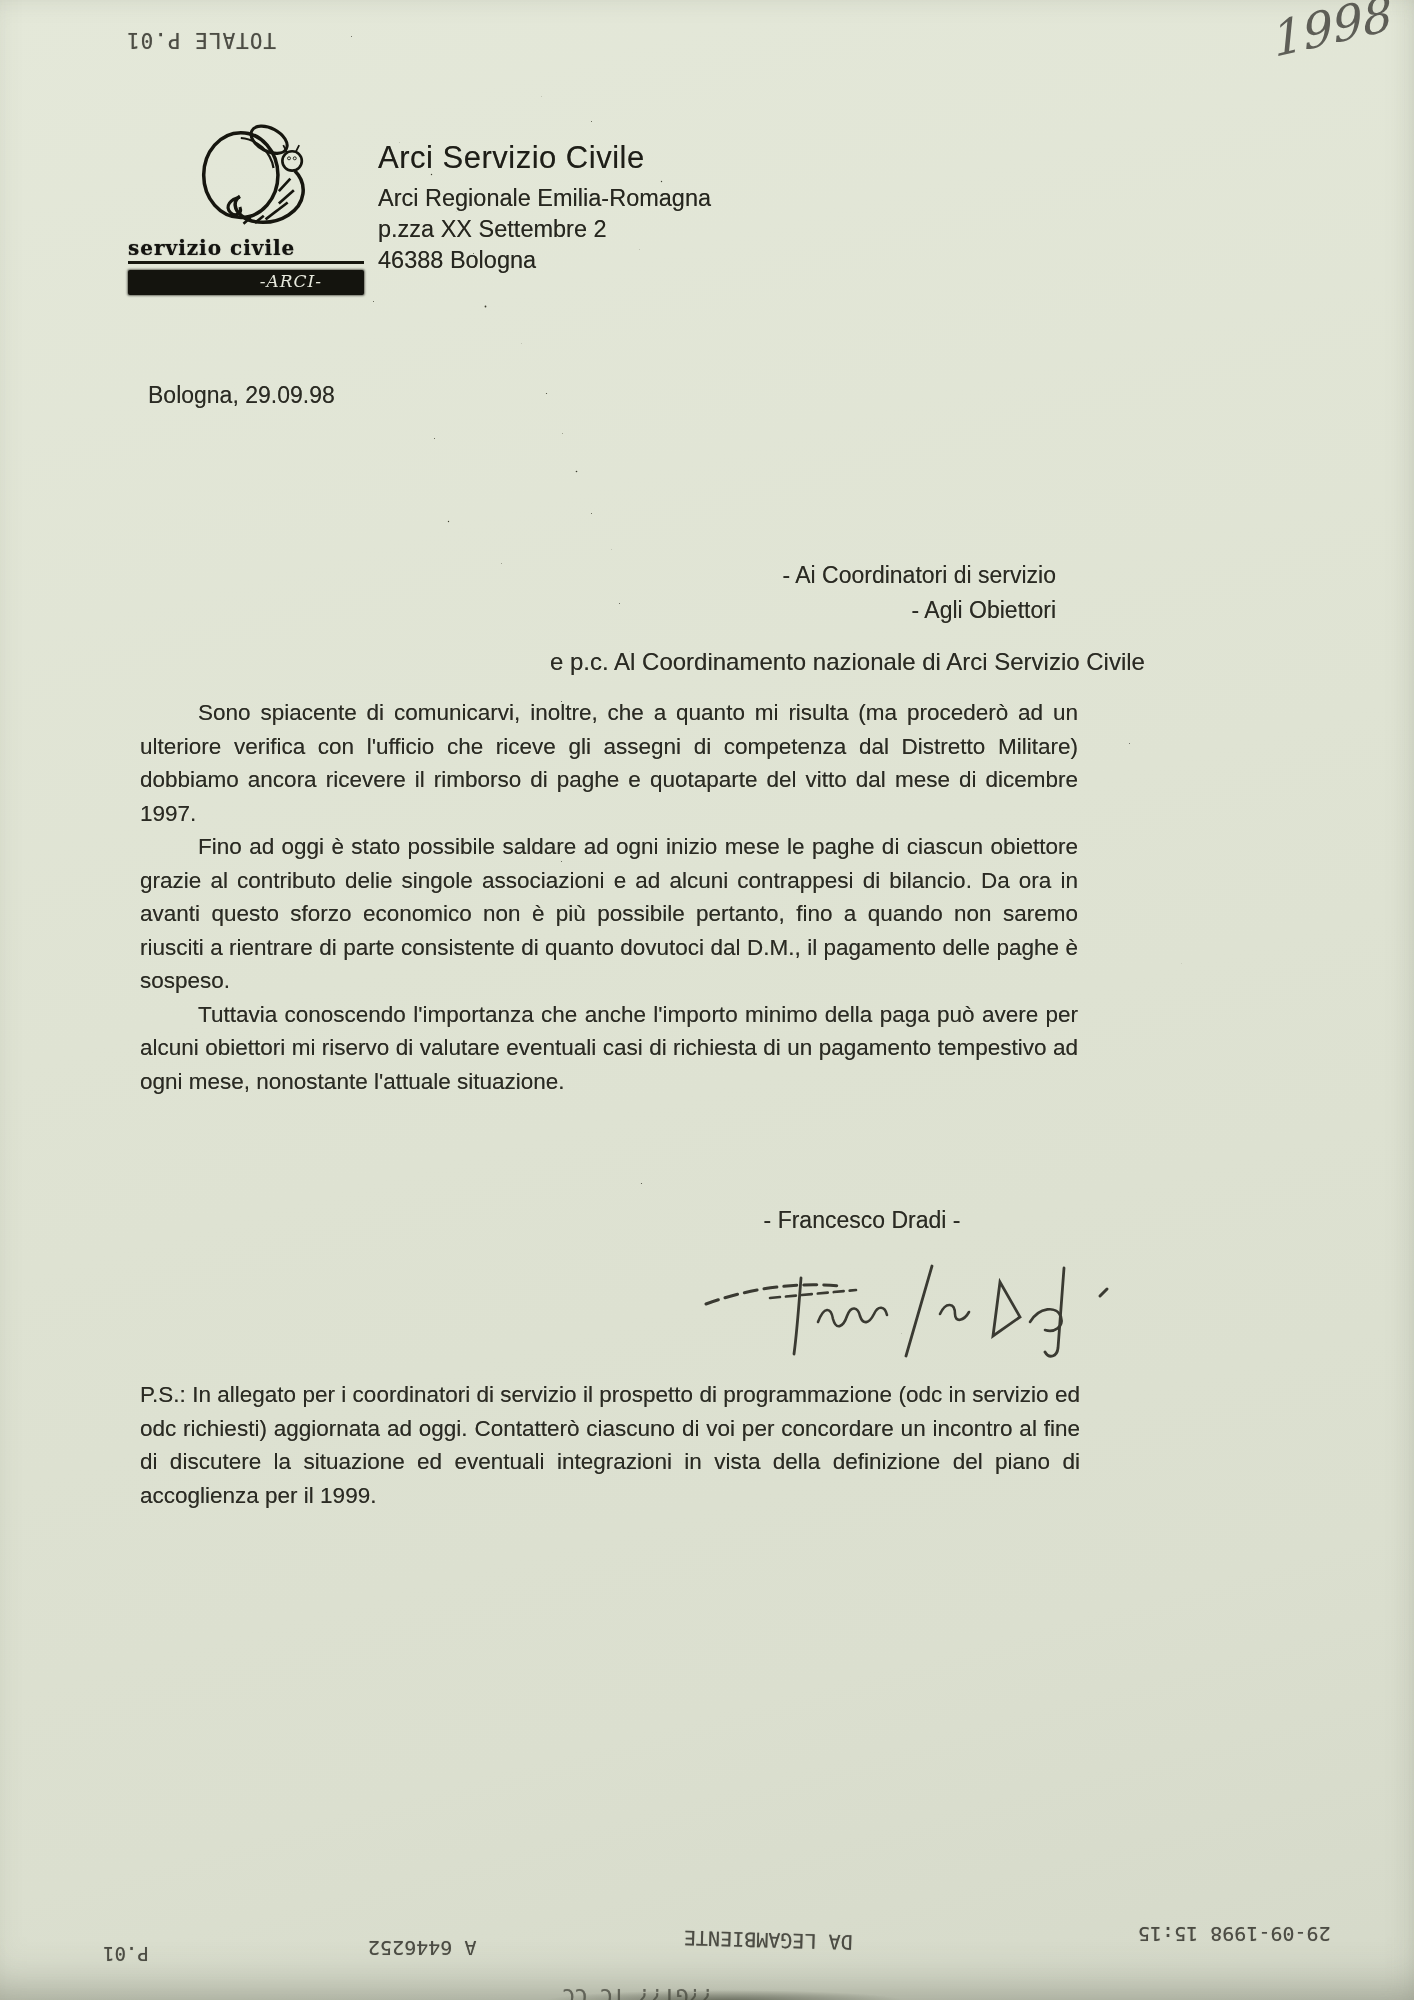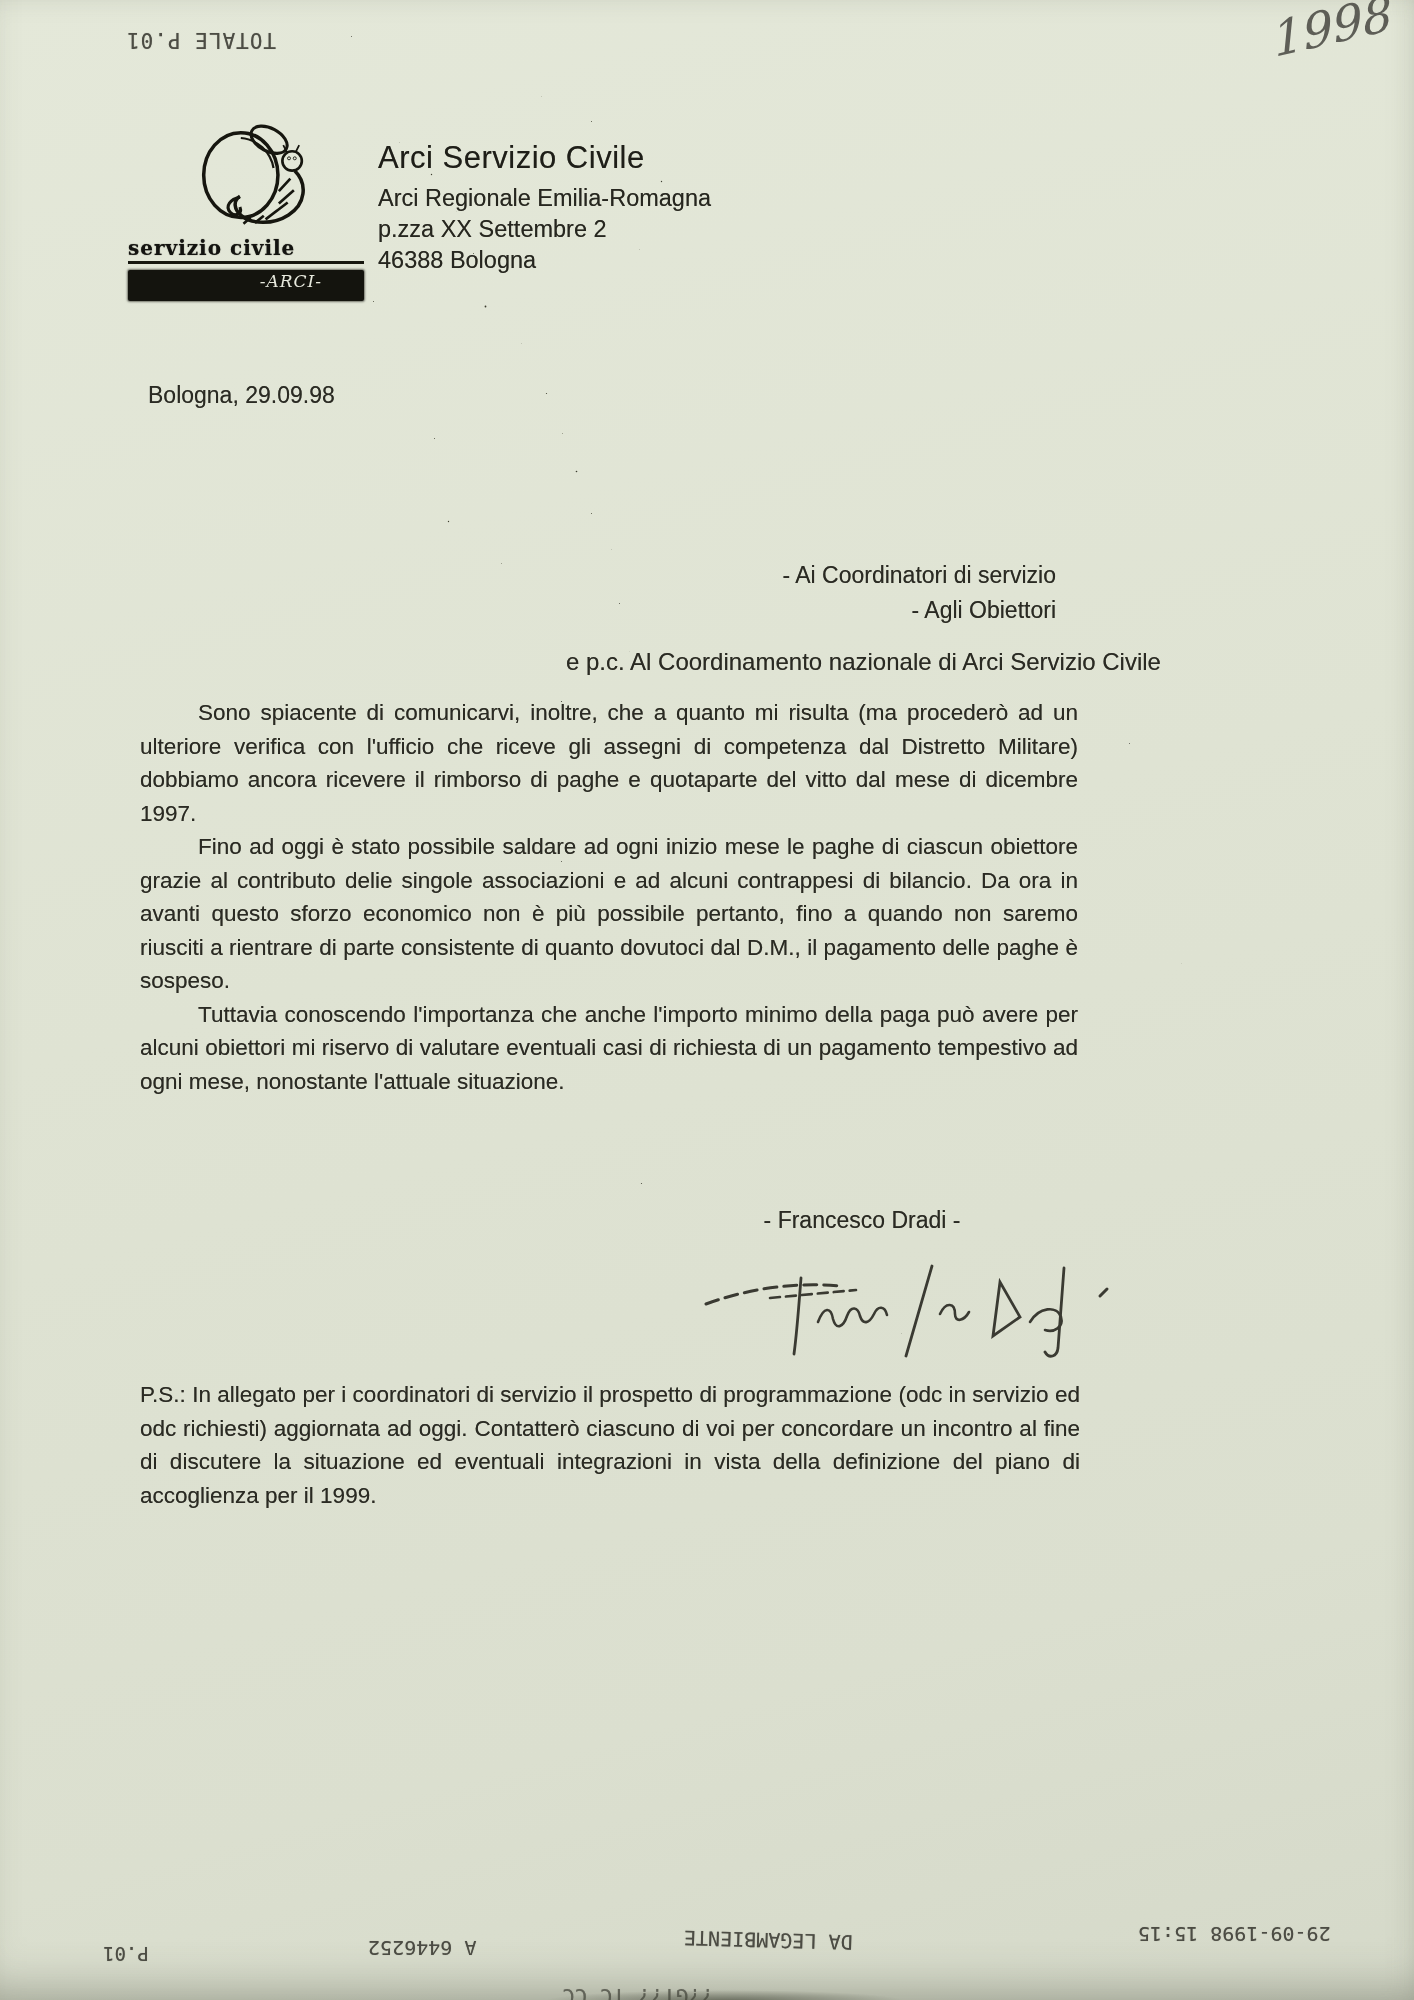--- a/index.html
+++ b/index.html
@@ -30,37 +30,37 @@
   .logo{position:absolute;left:128px;top:112px;width:240px;}
   .mascot{position:absolute;left:58px;top:4px;width:168px;height:120px;}
   .mascot path,.mascot ellipse,.mascot circle{stroke:#16160f;fill:none;}
   .wordmark{
     position:absolute;left:0;top:124px;width:236px;
     font-family:"DejaVu Serif",serif;font-weight:bold;font-size:20px;
     letter-spacing:1px;color:#131310;border-bottom:3px solid #17170f;
     padding-bottom:1px;white-space:nowrap;text-shadow:0 0 1px rgba(20,20,10,.7);
   }
   .banner{
-    position:absolute;left:0;top:158px;width:236px;height:31px;background:#14140e;
+    position:absolute;left:0;top:158px;width:236px;height:25px;background:#14140e;
     border-radius:2px;box-shadow:0 0 2px 1px rgba(20,20,14,.55);
   }
   .banner-label{
     position:absolute;right:42px;top:1px;color:#e7e9dd;
     font-family:"DejaVu Serif",serif;font-style:italic;font-size:17px;letter-spacing:1px;
   }
 
   
   .letterhead{position:absolute;left:378px;top:140px;}
   .org-name{font-size:31px;font-weight:normal;color:#1e1e18;margin-bottom:7px;letter-spacing:.5px;}
   .org-line{font-size:23.5px;line-height:31px;color:#26261f;}
 
   .dateline{position:absolute;left:148px;top:382px;font-size:23px;}
 
   .recipients{position:absolute;right:358px;top:558px;text-align:right;font-size:23px;line-height:35px;}
-  .cc-line{position:absolute;left:566px;top:648px;font-size:24px;text-align:right;}
+  .cc-line{position:absolute;left:550px;top:648px;font-size:24px;text-align:right;}
 
   .letter-body{position:absolute;left:140px;top:696px;width:938px;}
   .letter-body p{
     margin:0;font-size:22.5px;line-height:33.5px;text-align:justify;text-indent:58px;
   }
   .signature-block{position:absolute;left:652px;top:1202px;width:420px;text-align:center;font-size:23px;line-height:36px;}
   .handwritten-signature{position:absolute;left:700px;top:1252px;width:436px;height:108px;}
   .handwritten-signature path{stroke:#3a3a32;fill:none;stroke-linecap:round;}
 
   .postscript{position:absolute;left:140px;top:1378px;width:940px;}

